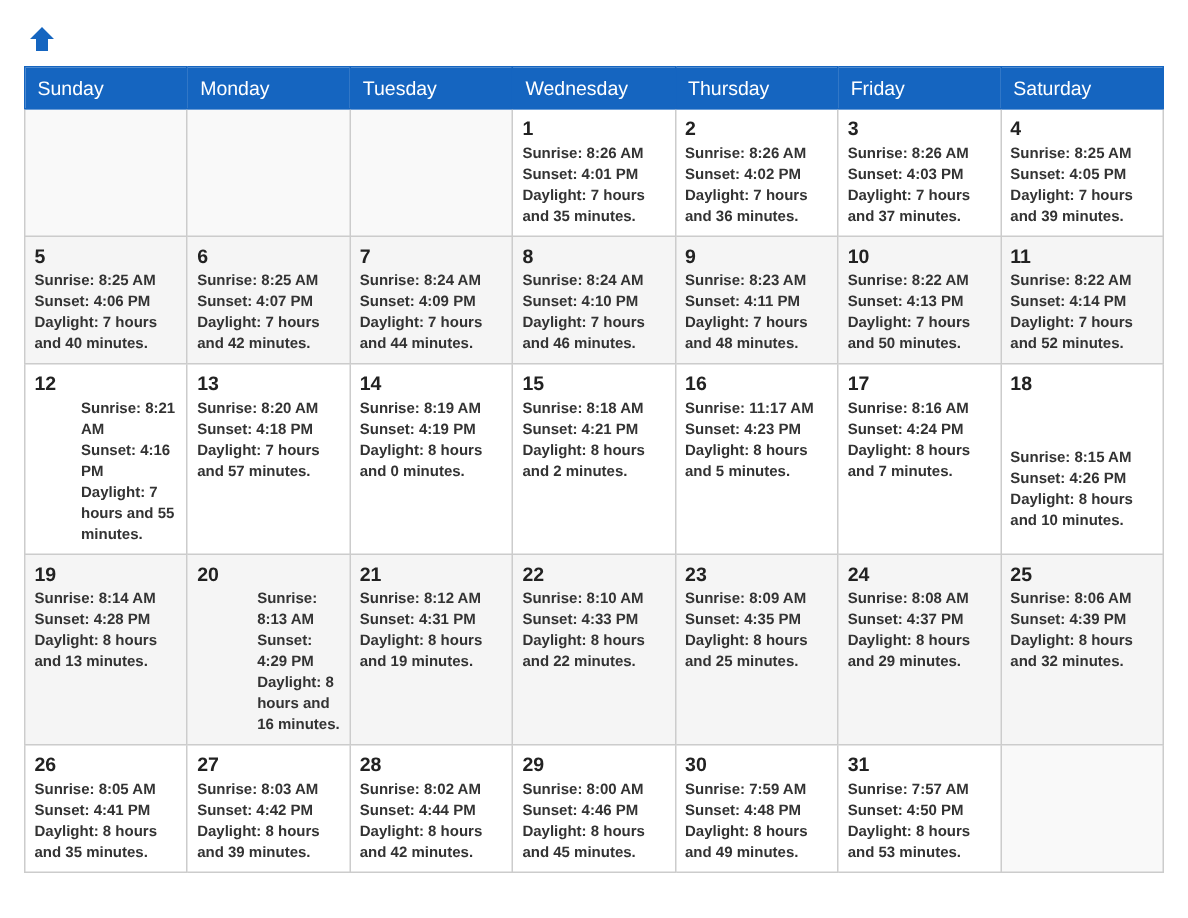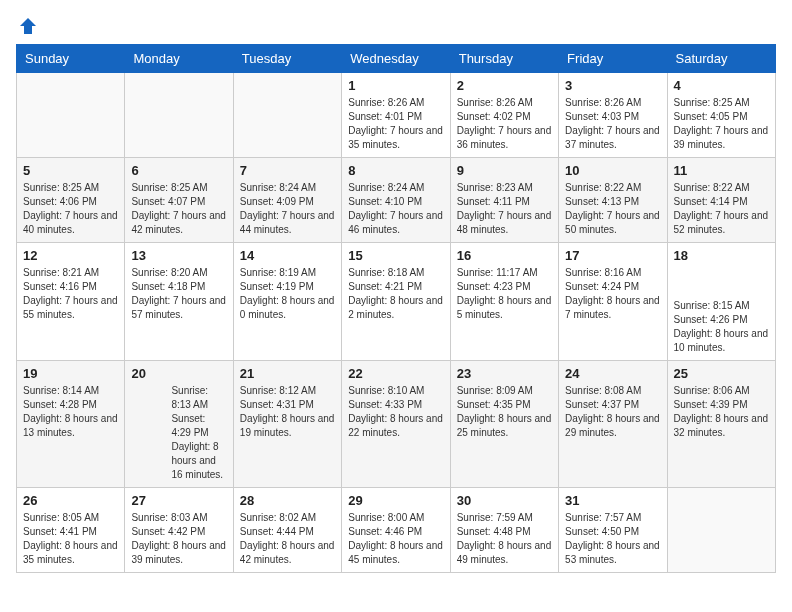--- a/index.html
+++ b/index.html
@@ -65,20 +65,21 @@
     .day-num {
       font-size: 13px;
       font-weight: bold;
       color: #222;
       margin-bottom: 3px;
     }
     .day-info {
       font-size: 10px;
       color: #333;
       line-height: 1.4;
+      font-weight: bold;
     }
     .empty-cell {
       background: #f9f9f9 !important;
     }
   </style>
 </head>
 <body>
 
 <div class="header">
   <div class="logo">
@@ -178,21 +179,21 @@
         <td>
           <div class="day-num">11</div>
           <div class="day-info" style="white-space: pre-line;">Sunrise: 8:22 AM
 Sunset: 4:14 PM
 Daylight: 7 hours and 52 minutes.</div>
         </td>
       </tr>
       <tr>
         <td>
           <div class="day-num">12</div>
-          <div class="day-info" style="white-space: pre-line;">Sunrise: 8:21 AM
+          <div class="day-info" style="white-space: pre-line; margin-left: 31px;">Sunrise: 8:21 AM
 Sunset: 4:16 PM
 Daylight: 7 hours and 55 minutes.</div>
         </td>
         <td>
           <div class="day-num">13</div>
           <div class="day-info" style="white-space: pre-line;">Sunrise: 8:20 AM
 Sunset: 4:18 PM
 Daylight: 7 hours and 57 minutes.</div>
         </td>
         <td>

